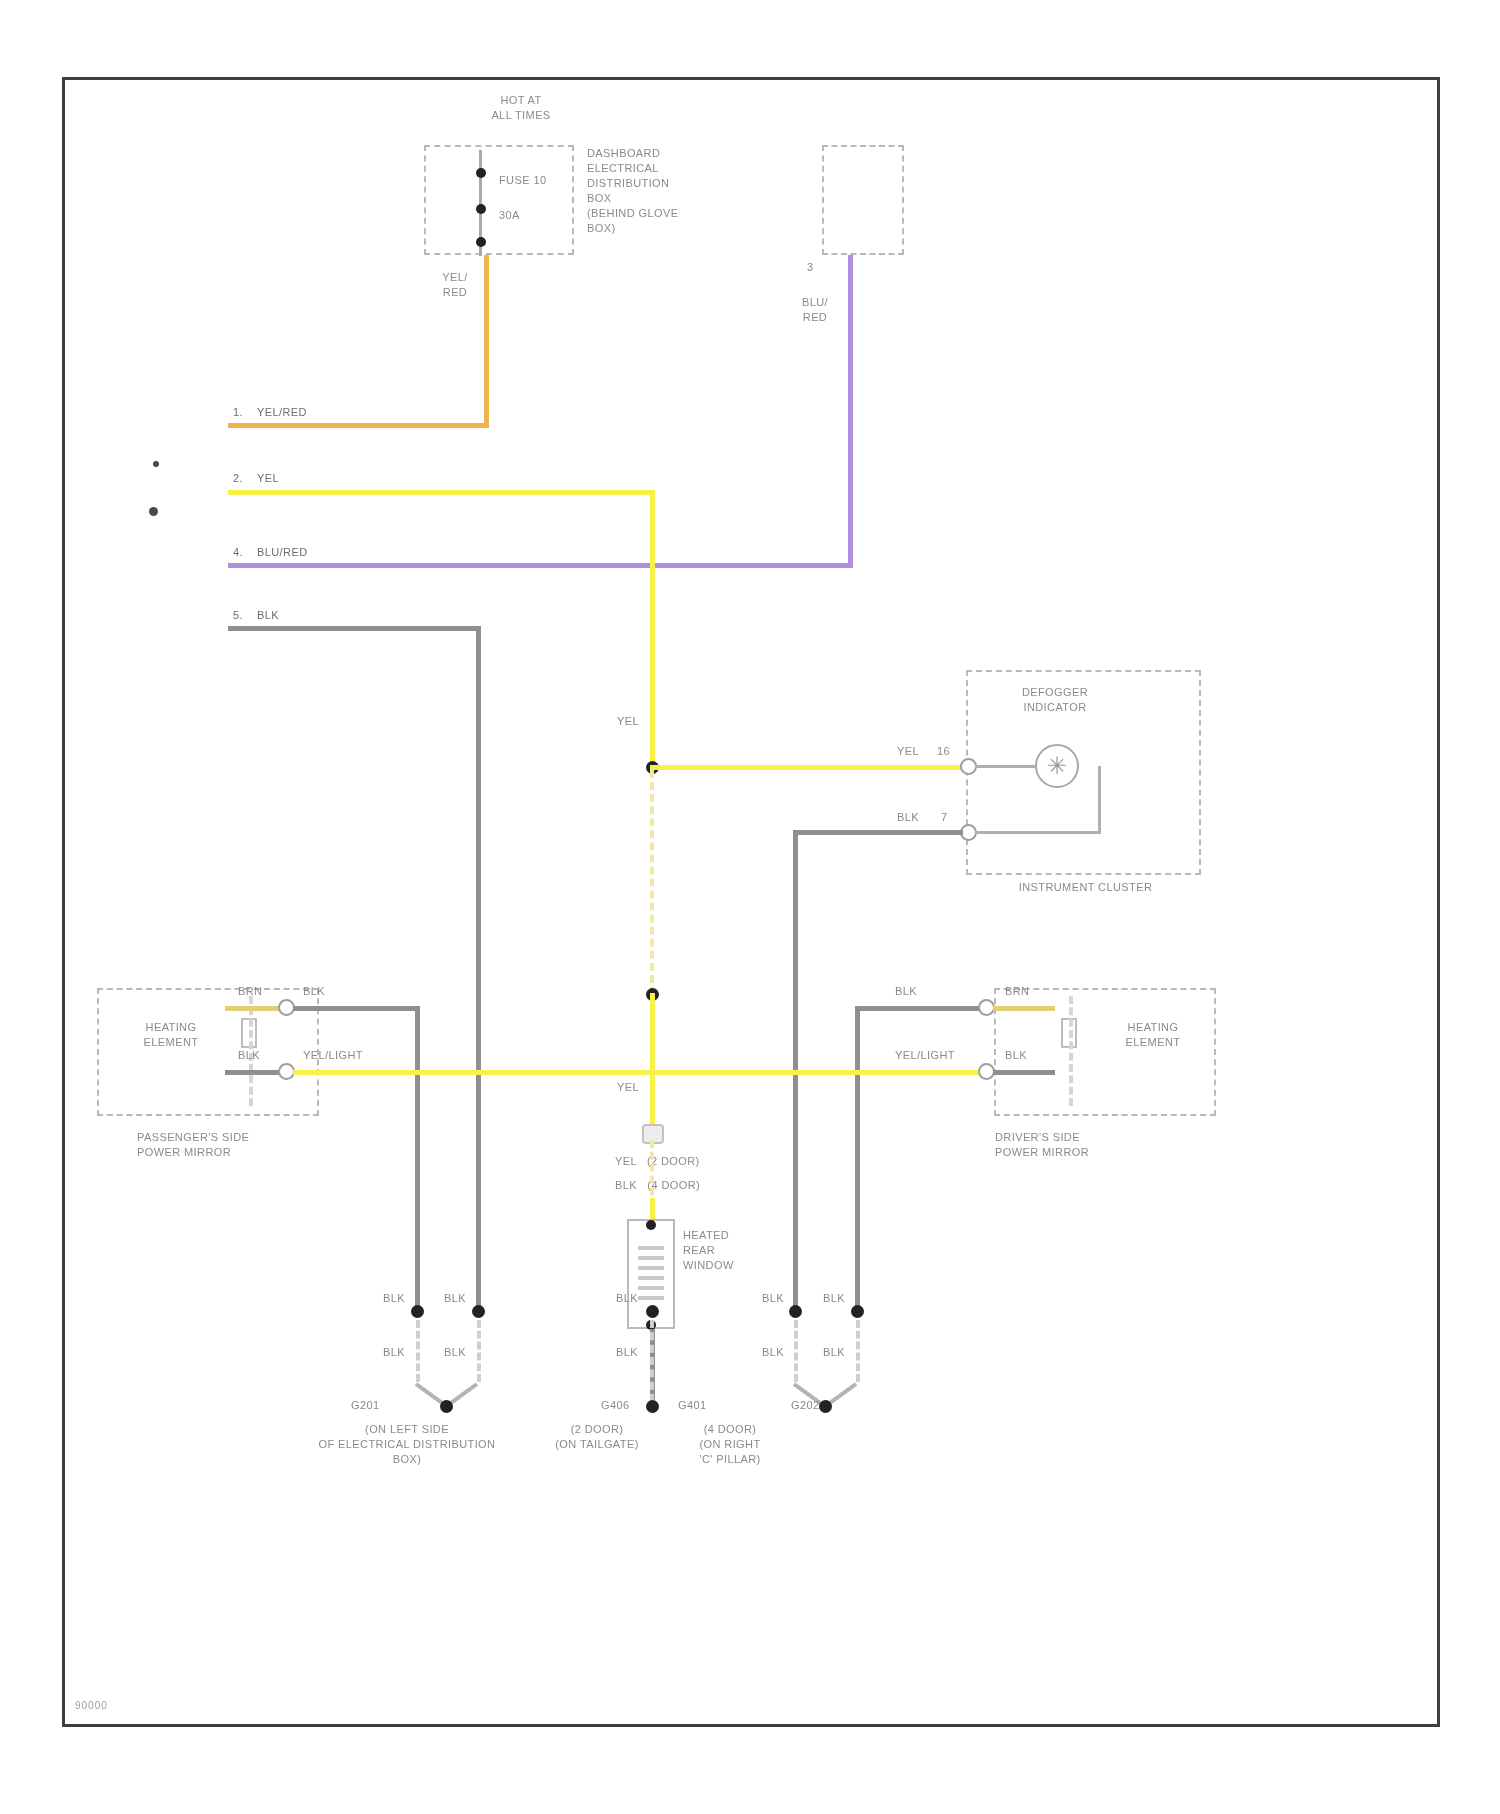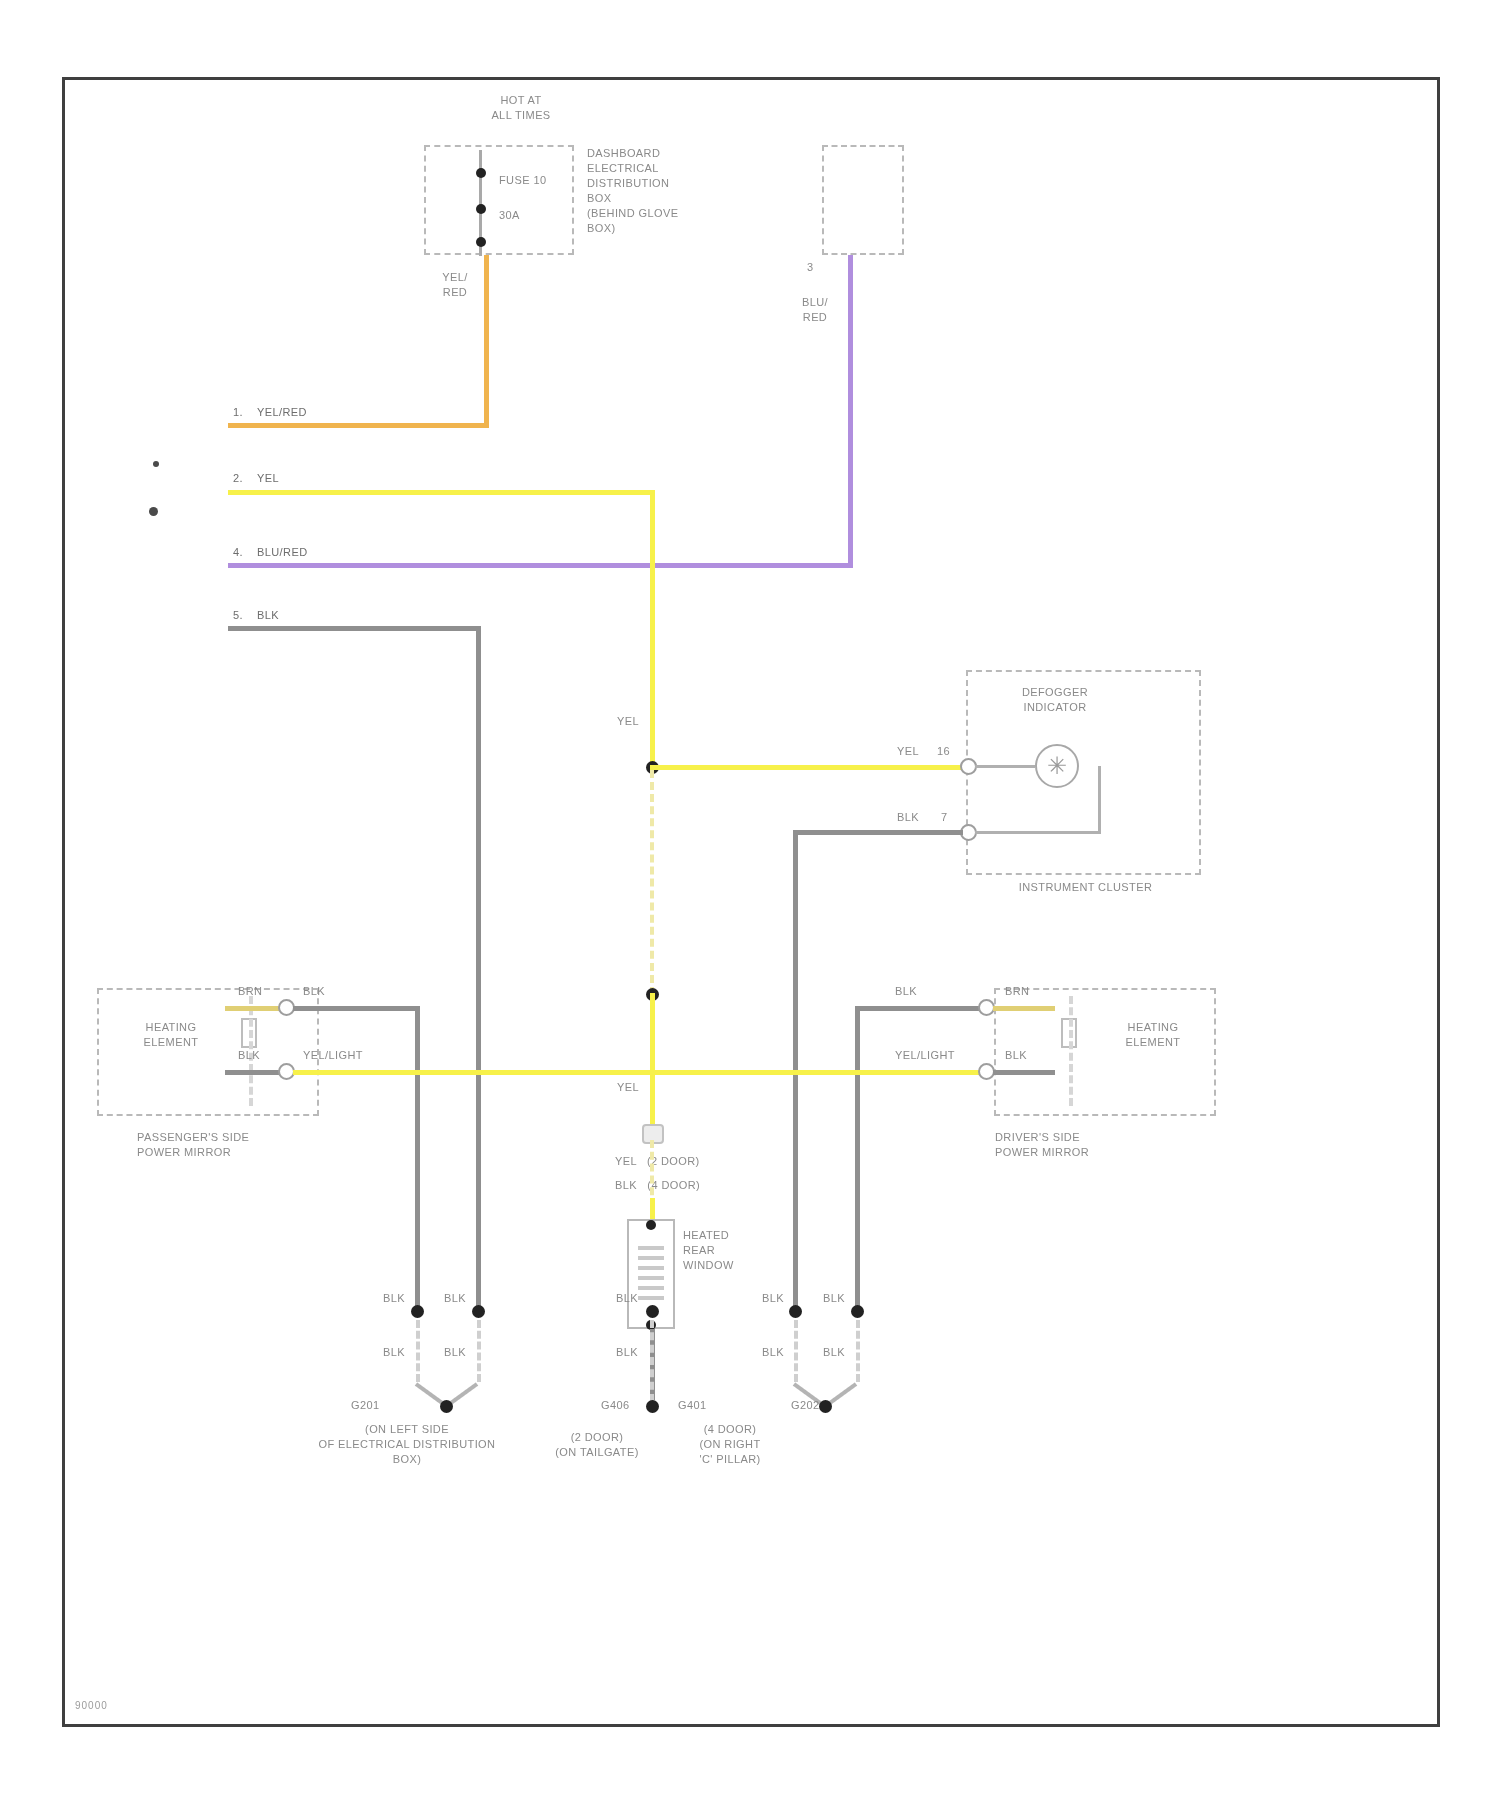--- a/index.html
+++ b/index.html
@@ -370,21 +370,21 @@
     <div class="dot" style="left:375px;top:1320px;"></div>
     <div class="dot" style="left:581px;top:1320px;"></div>
     <div class="dot" style="left:754px;top:1320px;"></div>
 
     <div class="lbl" style="left:286px;top:1318px;">G201</div>
     <div class="lbl ctr" style="left:192px;top:1342px;width:300px;">(ON LEFT SIDE
 OF ELECTRICAL DISTRIBUTION
 BOX)</div>
 
     <div class="lbl" style="left:536px;top:1318px;">G406</div>
-    <div class="lbl ctr" style="left:472px;top:1342px;width:120px;margin-top:8px;">(2 DOOR)
+    <div class="lbl ctr" style="left:472px;top:1342px;width:120px;">(2 DOOR)
 (ON TAILGATE)</div>
 
     <div class="lbl" style="left:613px;top:1318px;">G401</div>
     <div class="lbl ctr" style="left:600px;top:1342px;width:130px;">(4 DOOR)
 (ON RIGHT
 'C' PILLAR)</div>
 
     <div class="lbl" style="left:726px;top:1318px;">G202</div>
 
     <div class="corner-id" style="left:10px;top:1620px;">90000</div>

